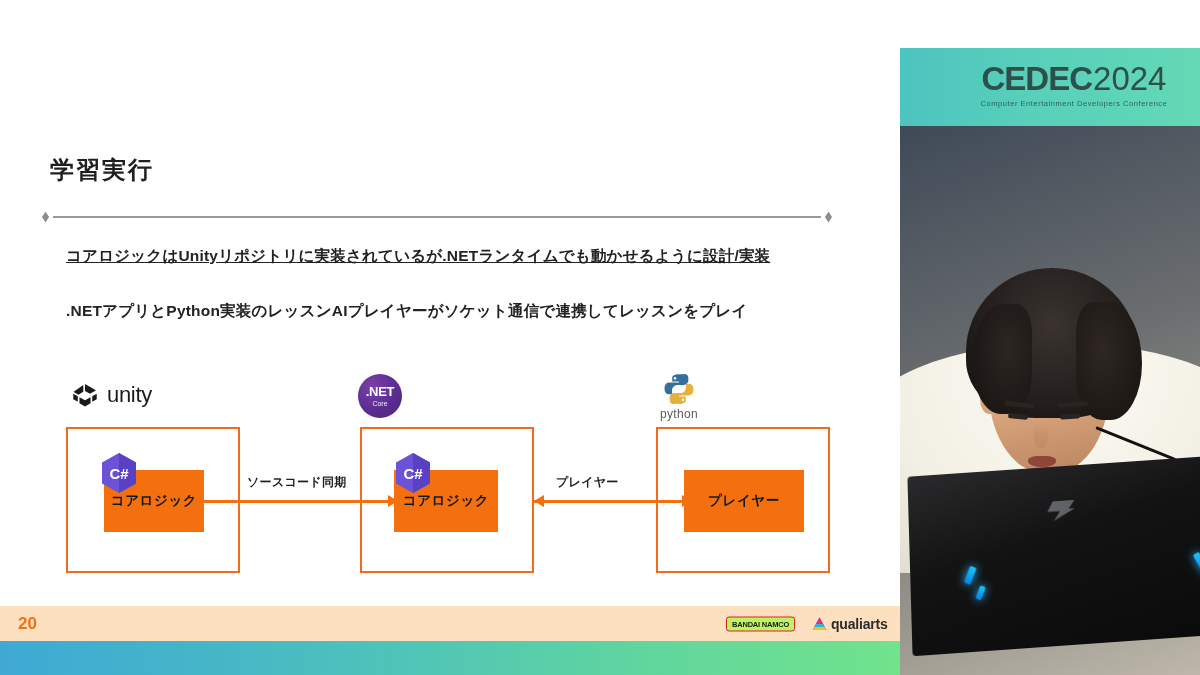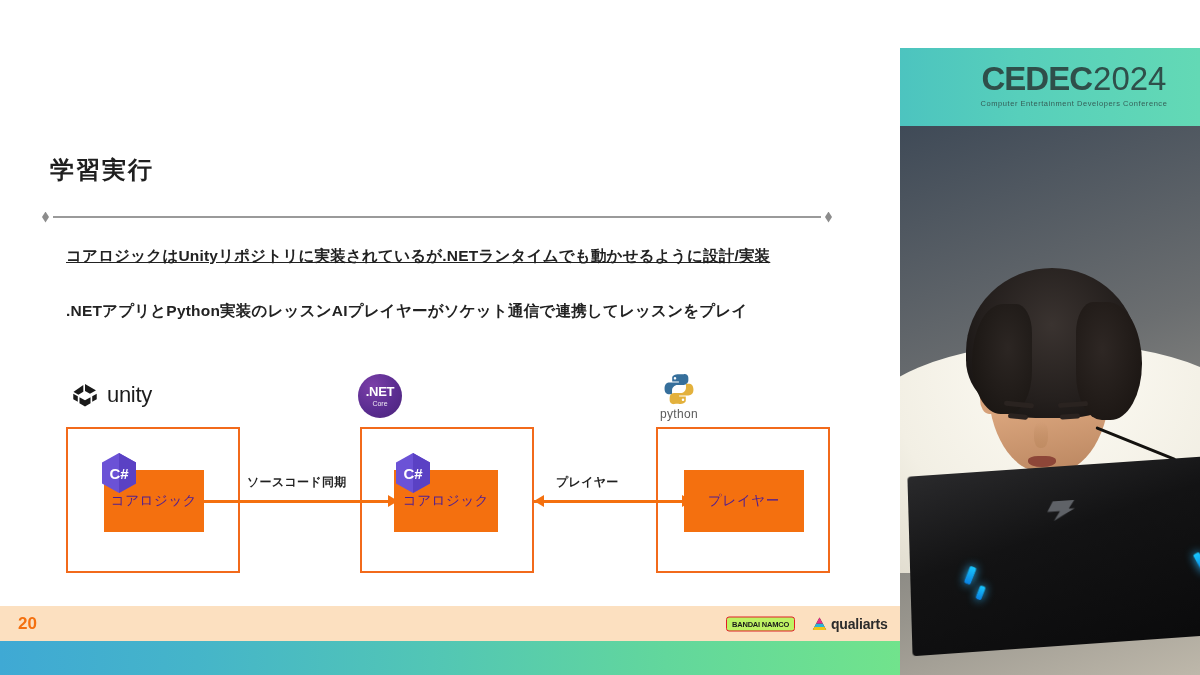--- a/index.html
+++ b/index.html
@@ -60,21 +60,21 @@
   .outer-box {
     position: absolute; border: 2.5px solid #f26a1b; background: transparent;
   }
   #outer-unity  { left: 66px;  top: 301px; width: 174px; height: 146px; }
   #outer-dotnet { left: 360px; top: 301px; width: 174px; height: 146px; }
   #outer-python { left: 656px; top: 301px; width: 174px; height: 146px; }
 
   .inner-box {
     position: absolute; background: #f4700f;
     display: flex; align-items: center; justify-content: center;
-    color: #4c1d95; font-size: 13.5px; font-weight: 400; letter-spacing: 0.6px;
+    color: #0f172a; font-size: 13.5px; font-weight: 700; letter-spacing: 0.6px;
   }
   #inner-unity  { left: 104px; top: 344px; width: 100px; height: 62px; }
   #inner-dotnet { left: 394px; top: 344px; width: 104px; height: 62px; }
   #inner-python { left: 684px; top: 344px; width: 120px; height: 62px; }
 
   
   .csharp-badge {
     position: absolute; width: 38px; height: 42px;
   }
   #csharp-unity  { left: 100px; top: 326px; }

